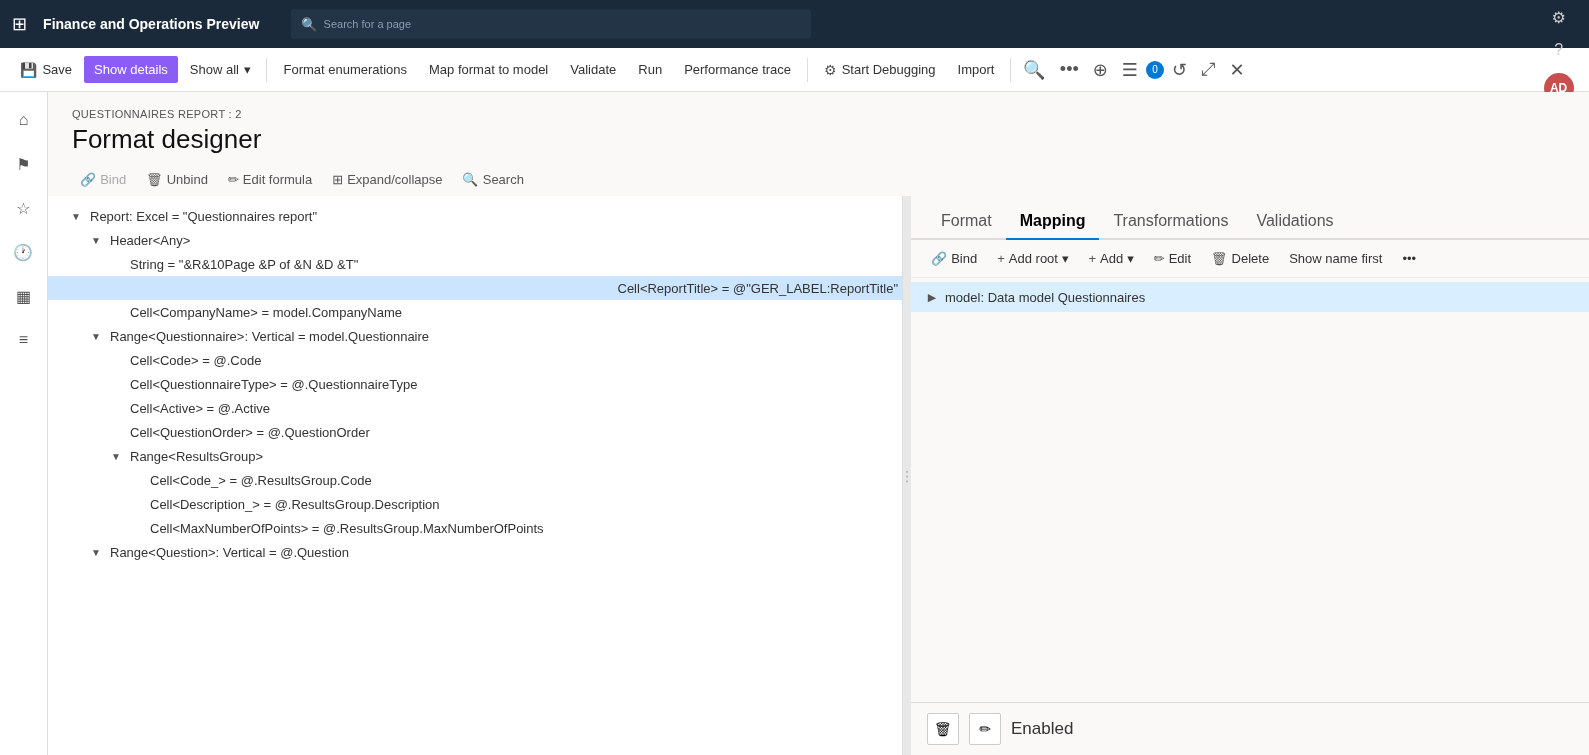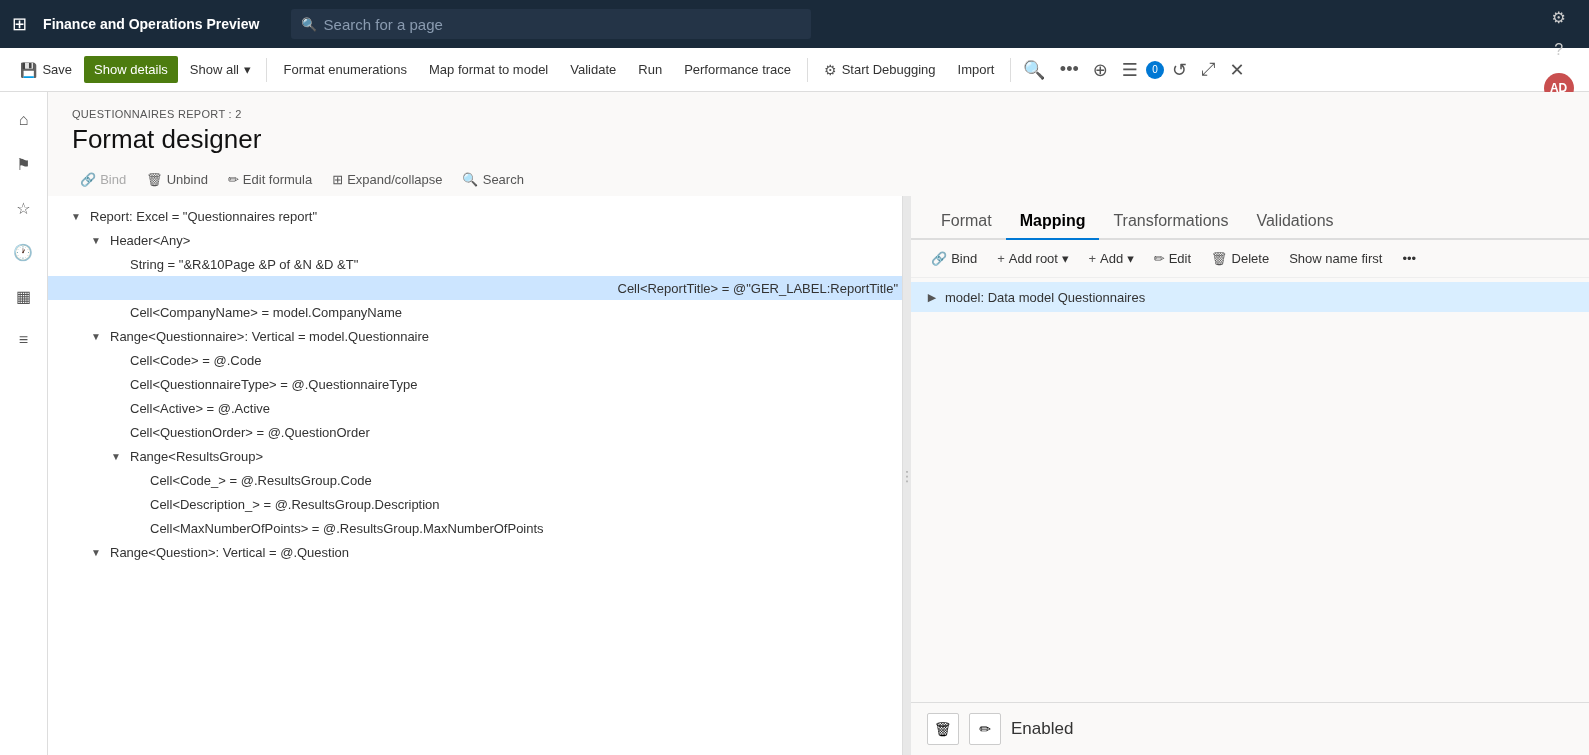--- a/index.html
+++ b/index.html
@@ -26,21 +26,21 @@
       background: #243447;
       border-radius: 3px;
       padding: 0 10px;
       height: 30px;
       gap: 6px;
     }
     .top-nav .search-bar input {
       background: transparent;
       border: none;
       color: #ccc;
-      font-size: 15px;
+      font-size: 11px;
       outline: none;
       flex: 1;
     }
     .top-nav .search-bar input::placeholder { color: #8a9bb0; }
     .top-nav-right {
       margin-left: auto;
       display: flex;
       align-items: center;
       gap: 14px;
       color: #ccc;
@@ -73,21 +73,21 @@
       gap: 5px;
       padding: 6px 10px;
       border: none;
       background: transparent;
       font-size: 13px;
       cursor: pointer;
       color: #333;
       white-space: nowrap;
       border-radius: 2px;
     }
-    .toolbar-btn.active { background: #4d7c0f; color: #fff; border-radius: 2px; }
+    .toolbar-btn.active { background: #8b5cf6; color: #fff; border-radius: 2px; }
     .btn-icon { font-size: 14px; color: #555; }
     .toolbar-sep { width: 1px; height: 24px; background: #ddd; margin: 0 4px; }
     .toolbar-more { font-size: 18px; cursor: pointer; color: #555; padding: 4px 6px; }
 
     
     .layout {
       display: flex;
       height: calc(100vh - 92px);
     }
     .sidebar {

